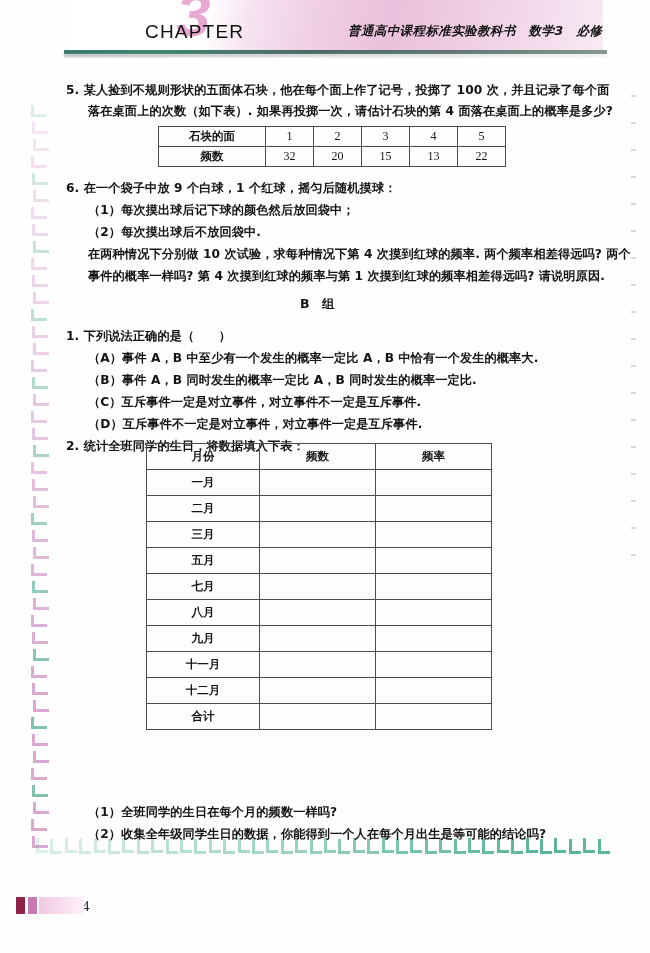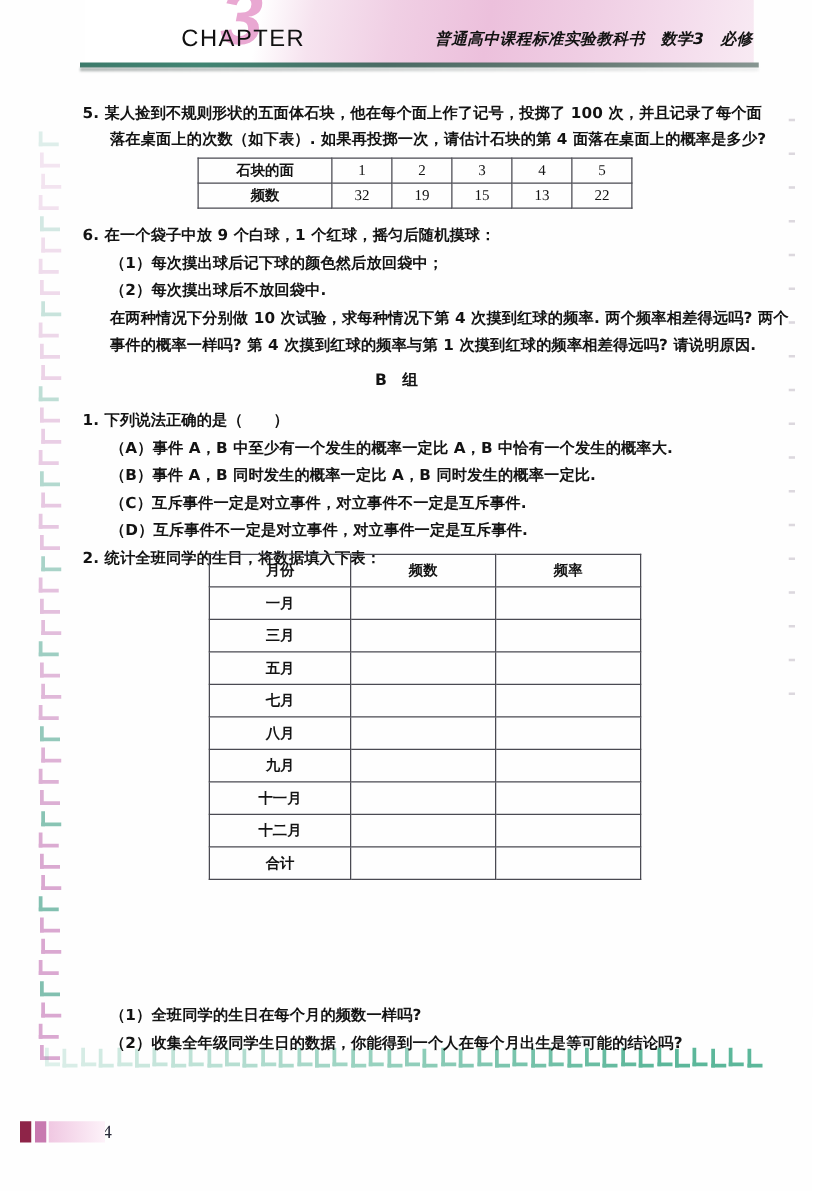--- a/index.html
+++ b/index.html
@@ -219,21 +219,21 @@
     top: 126px;
   }
   #stone-table td {
     height: 19px;
   }
   #stone-table td.label { width: 106px; }
   #stone-table td.val   { width: 47px; font-family: "Liberation Serif", serif; font-weight: normal; font-size: 12px;}
 
   
   #months-table {
-    left: 167px;
+    left: 146px;
     top: 443px;
     padding-left: 32px;
   }
   #months-table td {
     height: 25px;
   }
   #months-table td.c1 { width: 112px; }
   #months-table td.c2 { width: 115px; }
   #months-table td.c3 { width: 115px; }
 </style>
@@ -389,37 +389,42 @@
         <td class="label">石块的面</td>
         <td class="val">1</td>
         <td class="val">2</td>
         <td class="val">3</td>
         <td class="val">4</td>
         <td class="val">5</td>
       </tr>
       <tr>
         <td class="label">频数</td>
         <td class="val">32</td>
-        <td class="val">19</td>
+        <td class="val">20</td>
         <td class="val">15</td>
         <td class="val">13</td>
         <td class="val">22</td>
       </tr>
     </tbody>
 </table>
 
 <table class="t" id="months-table">
   <tbody id="months-tbody">
       <tr>
         <td class="c1">月份</td>
         <td class="c2">频数</td>
         <td class="c3">频率</td>
       </tr>
       <tr>
         <td class="c1">一月</td>
+        <td class="c2"></td>
+        <td class="c3"></td>
+      </tr>
+      <tr>
+        <td class="c1">二月</td>
         <td class="c2"></td>
         <td class="c3"></td>
       </tr>
       <tr>
         <td class="c1">三月</td>
         <td class="c2"></td>
         <td class="c3"></td>
       </tr>
       <tr>
         <td class="c1">五月</td>

